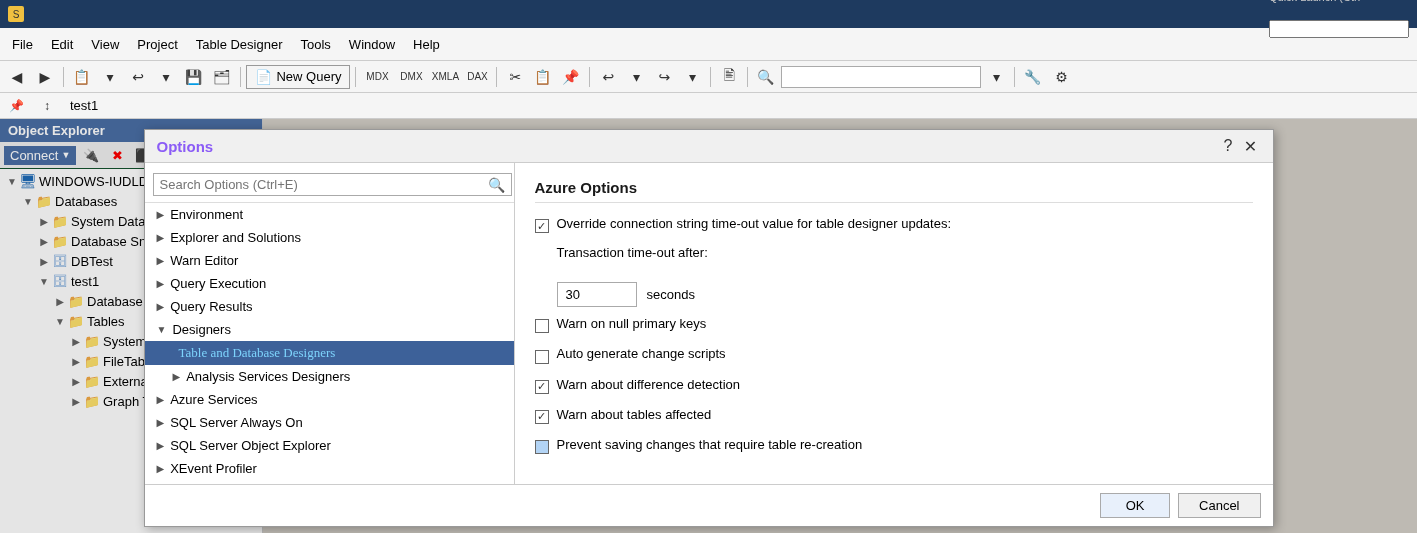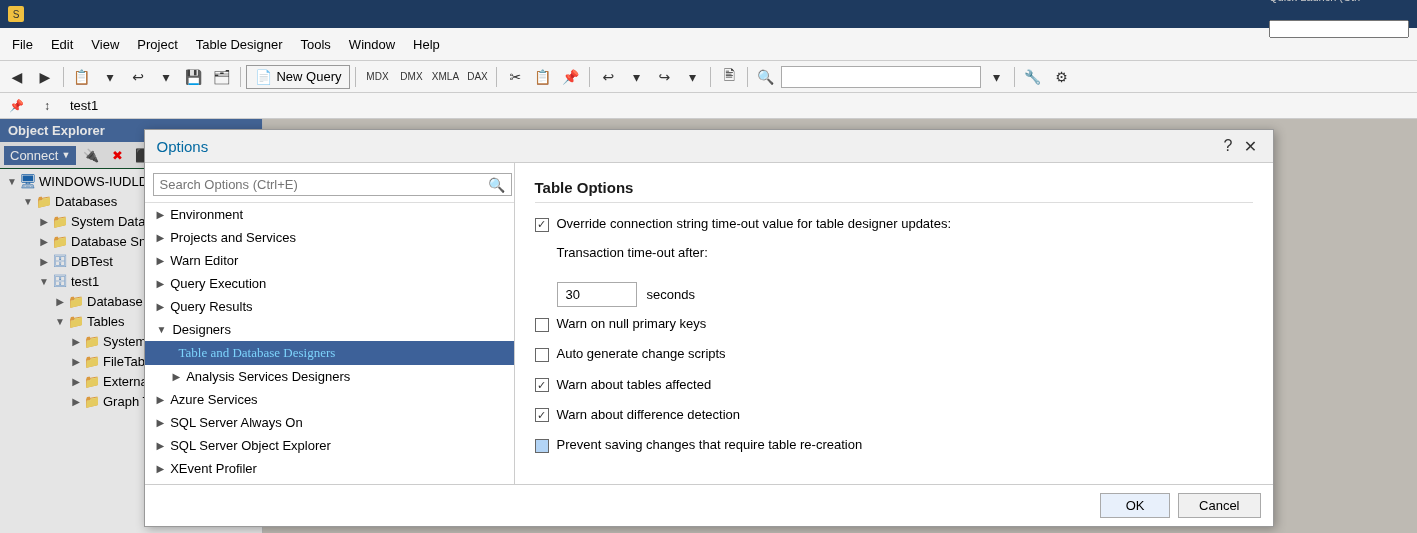--- a/index.html
+++ b/index.html
@@ -141,21 +141,21 @@
       max-height: 420px;
       display: flex;
       flex-direction: column;
     }
     .modal-title-bar {
       background: #f0f0f0;
       border-bottom: 1px solid #ccc;
       padding: 6px 12px;
       display: flex; align-items: center; justify-content: space-between;
     }
-    .modal-title { font-size: 15px; font-weight: normal; color: #0369a1; }
+    .modal-title { font-size: 15px; font-weight: bold; color: #8b5cf6; }
     .modal-controls { display: flex; align-items: center; gap: 8px; }
     .modal-help { font-size: 16px; cursor: pointer; color: #333; }
     .modal-close { font-size: 16px; cursor: pointer; color: #333; width: 20px; height: 20px; display: flex; align-items: center; justify-content: center; }
 
     .modal-body {
       display: flex;
       flex: 1;
       overflow: hidden;
     }
 
@@ -194,21 +194,21 @@
     }
     .options-section-title {
       font-size: 15px;
       font-weight: bold;
       color: #1a1a1a;
       margin-bottom: 12px;
       padding-bottom: 6px;
       border-bottom: 1px solid #ddd;
     }
     .option-row {
-      display: flex; align-items: center;
+      display: flex; align-items: flex-end;
       margin-bottom: 12px; gap: 8px;
     }
     .option-checkbox {
       width: 14px; height: 14px;
       border: 1px solid #666;
       background: white;
       display: flex; align-items: center; justify-content: center;
       flex-shrink: 0; margin-top: 1px; cursor: pointer;
       font-size: 12px; color: #333;
     }
@@ -419,21 +419,21 @@
             <input type="text" class="search-box" placeholder="Search Options (Ctrl+E)" style="">
             <span class="search-icon">🔍</span>
           </div>
 
           <div class="options-nav-item">
             <span class="expand-arrow">▶</span>
             <span>Environment</span>
           </div>
           <div class="options-nav-item">
             <span class="expand-arrow">▶</span>
-            <span>Projects and Services</span>
+            <span>Explorer and Solutions</span>
           </div>
           <div class="options-nav-item">
             <span class="expand-arrow">▶</span>
             <span>Warn Editor</span>
           </div>
           <div class="options-nav-item">
             <span class="expand-arrow">▶</span>
             <span>Query Execution</span>
           </div>
           <div class="options-nav-item">
@@ -464,21 +464,21 @@
             <span class="expand-arrow">▶</span>
             <span>SQL Server Object Explorer</span>
           </div>
           <div class="options-nav-item">
             <span class="expand-arrow">▶</span>
             <span>XEvent Profiler</span>
           </div>
         </div>
 
         <div class="options-content">
-          <div class="options-section-title">Table Options</div>
+          <div class="options-section-title">Azure Options</div>
 
           <div class="option-row">
             <div class="option-checkbox checked"></div>
             <span class="option-label">Override connection string time-out value for table designer updates:</span>
           </div>
           <div class="transaction-label">Transaction time-out after:</div>
           <div class="timeout-row">
             <input type="text" class="timeout-input" value="30" style="">
             <span class="timeout-label">seconds</span>
           </div>
@@ -488,26 +488,26 @@
             <span class="option-label">Warn on null primary keys</span>
           </div>
 
           <div class="option-row">
             <div class="option-checkbox"></div>
             <span class="option-label">Auto generate change scripts</span>
           </div>
 
           <div class="option-row">
             <div class="option-checkbox checked"></div>
-            <span class="option-label">Warn about tables affected</span>
+            <span class="option-label">Warn about difference detection</span>
           </div>
 
           <div class="option-row">
             <div class="option-checkbox checked"></div>
-            <span class="option-label">Warn about difference detection</span>
+            <span class="option-label">Warn about tables affected</span>
           </div>
 
           <div class="option-row">
             <div class="option-checkbox partial-checked"></div>
             <span class="option-label">Prevent saving changes that require table re-creation</span>
           </div>
         </div>
       </div>
 
       <div class="modal-footer">

